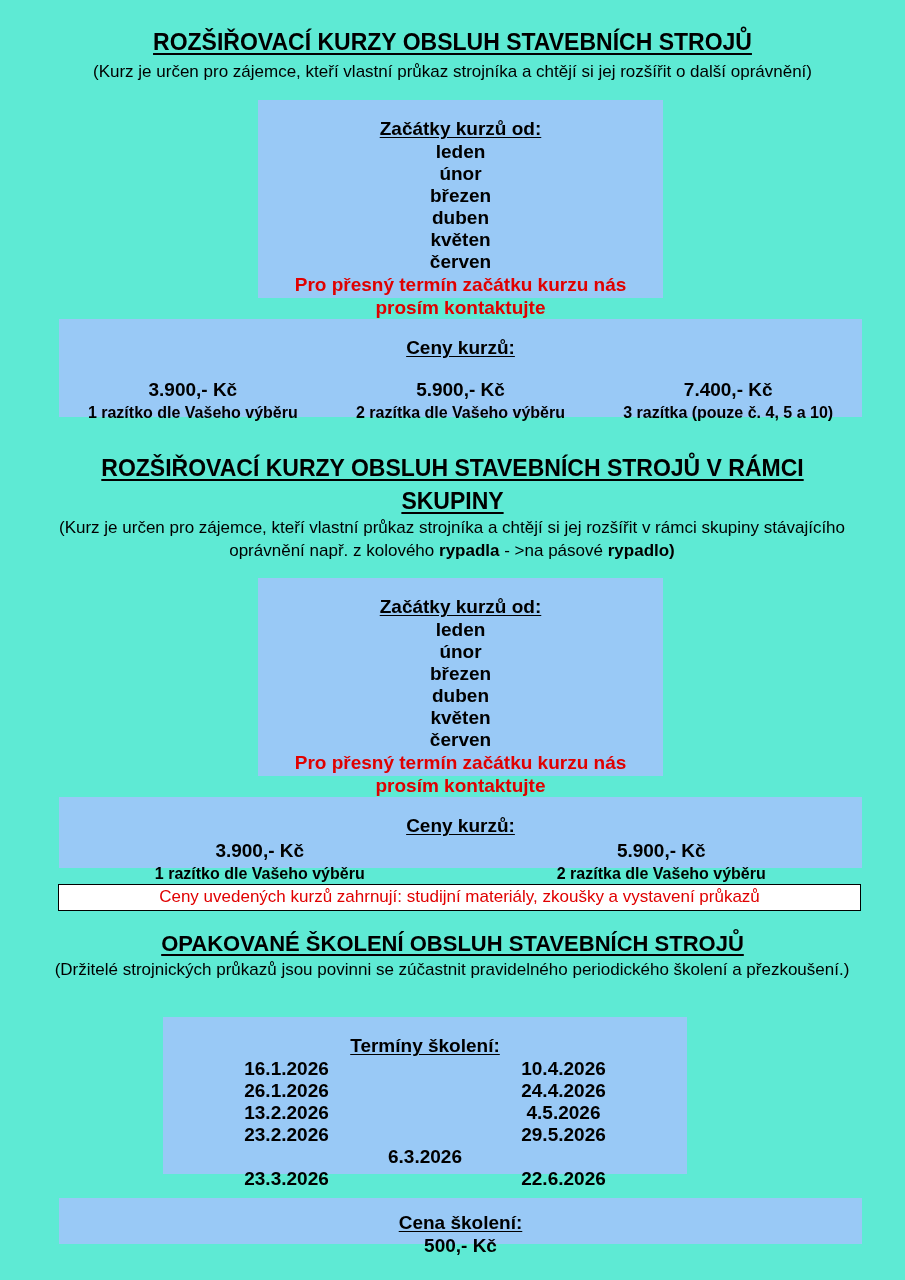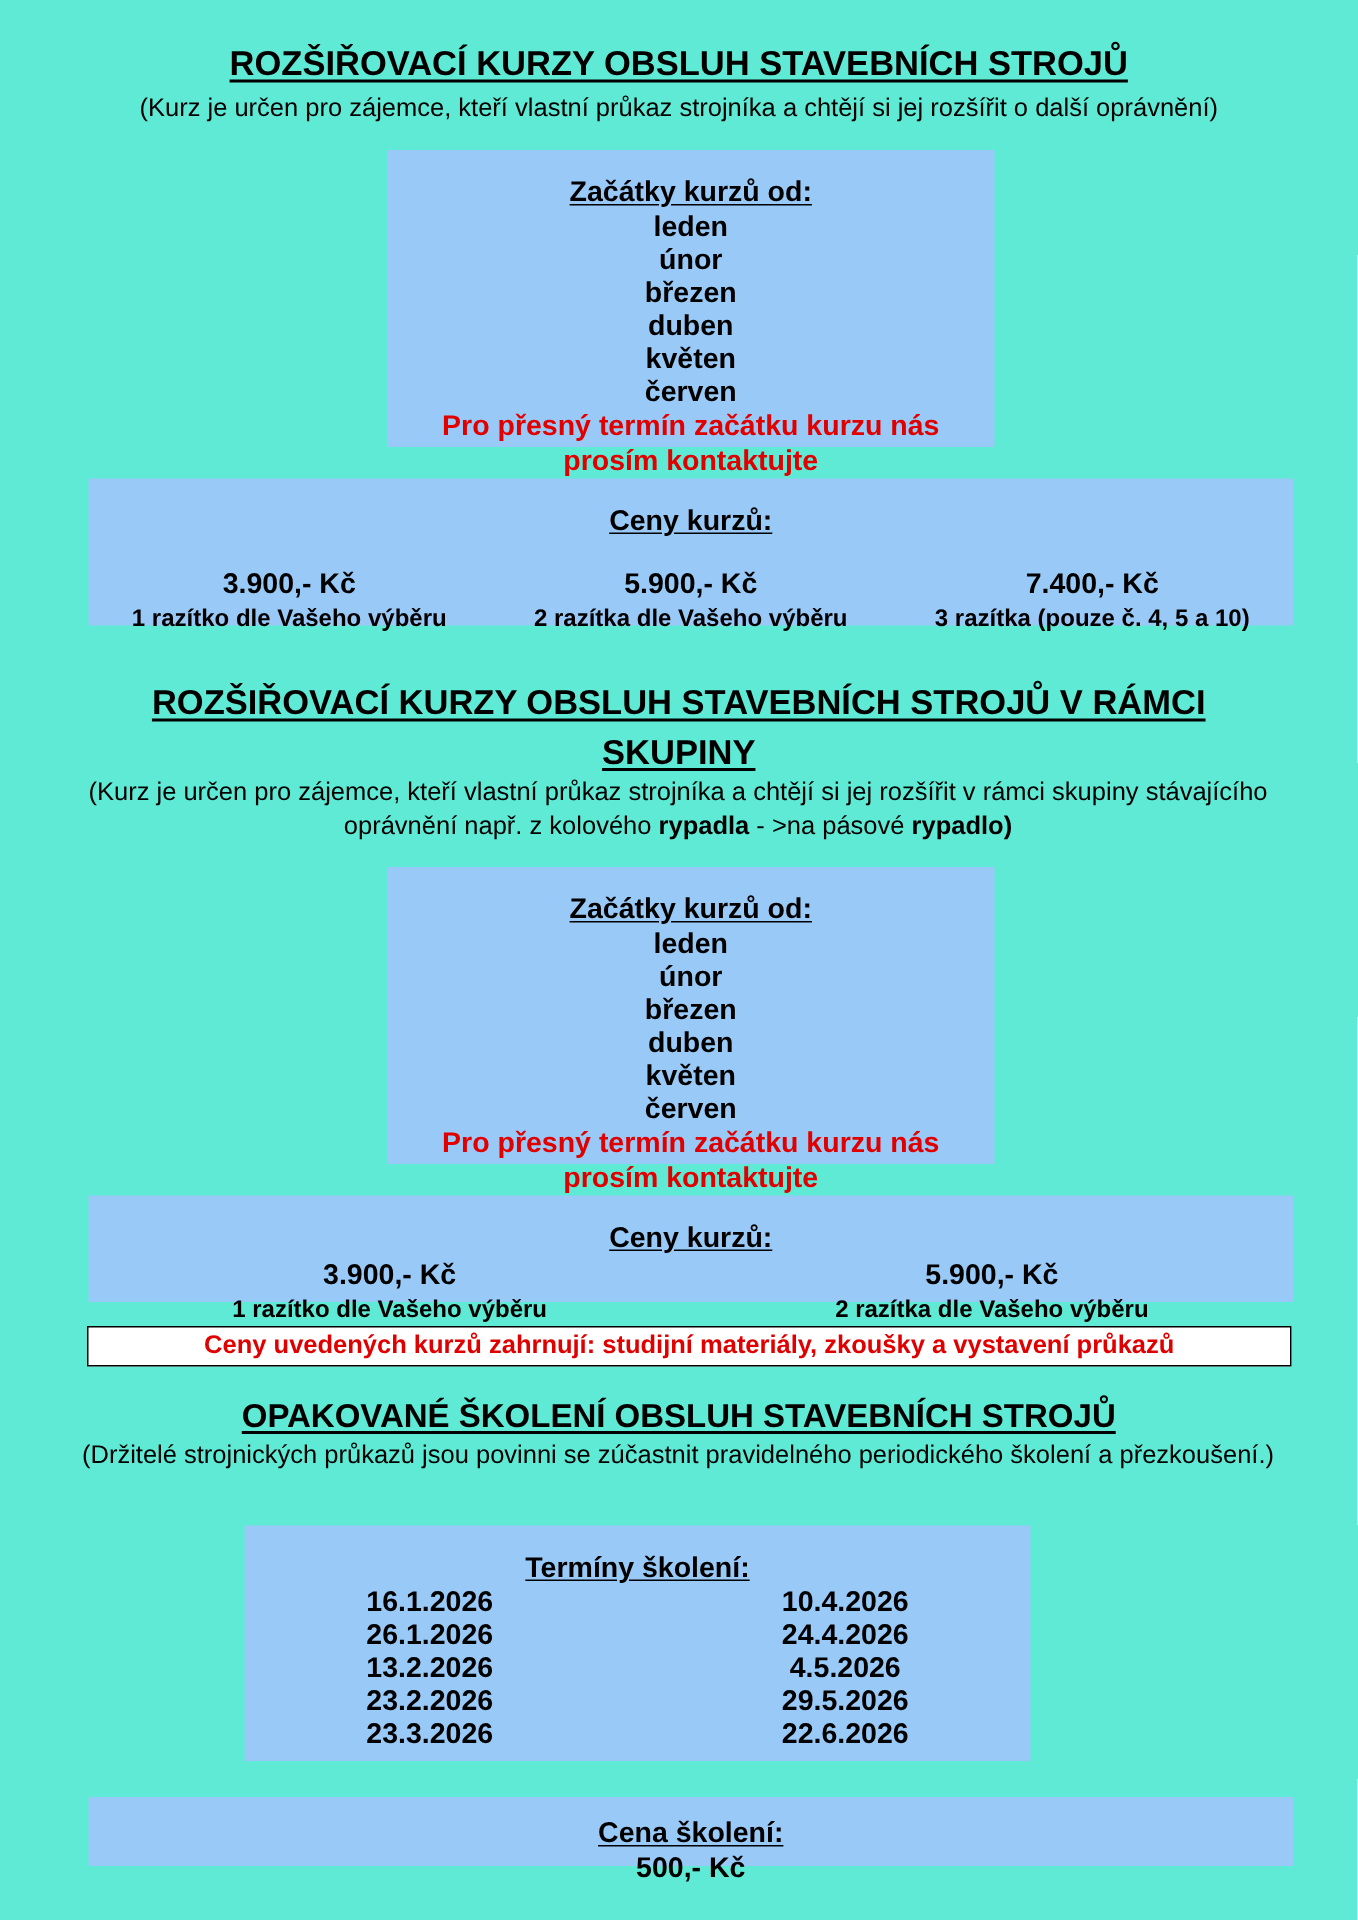--- a/index.html
+++ b/index.html
@@ -75,21 +75,21 @@
     line-height: 22px;
   }
   .included-box {
     position: absolute;
     background: #ffffff;
     border: 1px solid #000000;
     text-align: center;
   }
   .included-text {
     font-size: 17px;
-    font-weight: bold;
+    font-weight: normal;
     color: #e00000;
     line-height: 24px;
   }
   .dates-grid {
     width: 100%;
   }
   .date-row {
     display: flex;
     width: 100%;
     gap: 30px;
@@ -196,20 +196,21 @@
       </div>
       <div class="date-row">
         <div class="date-cell">13.2.2026</div>
         <div class="date-cell">4.5.2026</div>
       </div>
       <div class="date-row">
         <div class="date-cell">23.2.2026</div>
         <div class="date-cell">29.5.2026</div>
       </div>
       <div class="date-row">
+        <div class="date-cell">6.3.2026</div>
       </div>
       <div class="date-row">
         <div class="date-cell">23.3.2026</div>
         <div class="date-cell">22.6.2026</div>
       </div>
     </div>
   </div>
 
   <div class="blue-box" style="left:59px; top:1198px; width:803px; height:46px;">
     <div class="box-heading" style="padding-top:13px;">Cena školení:</div>

